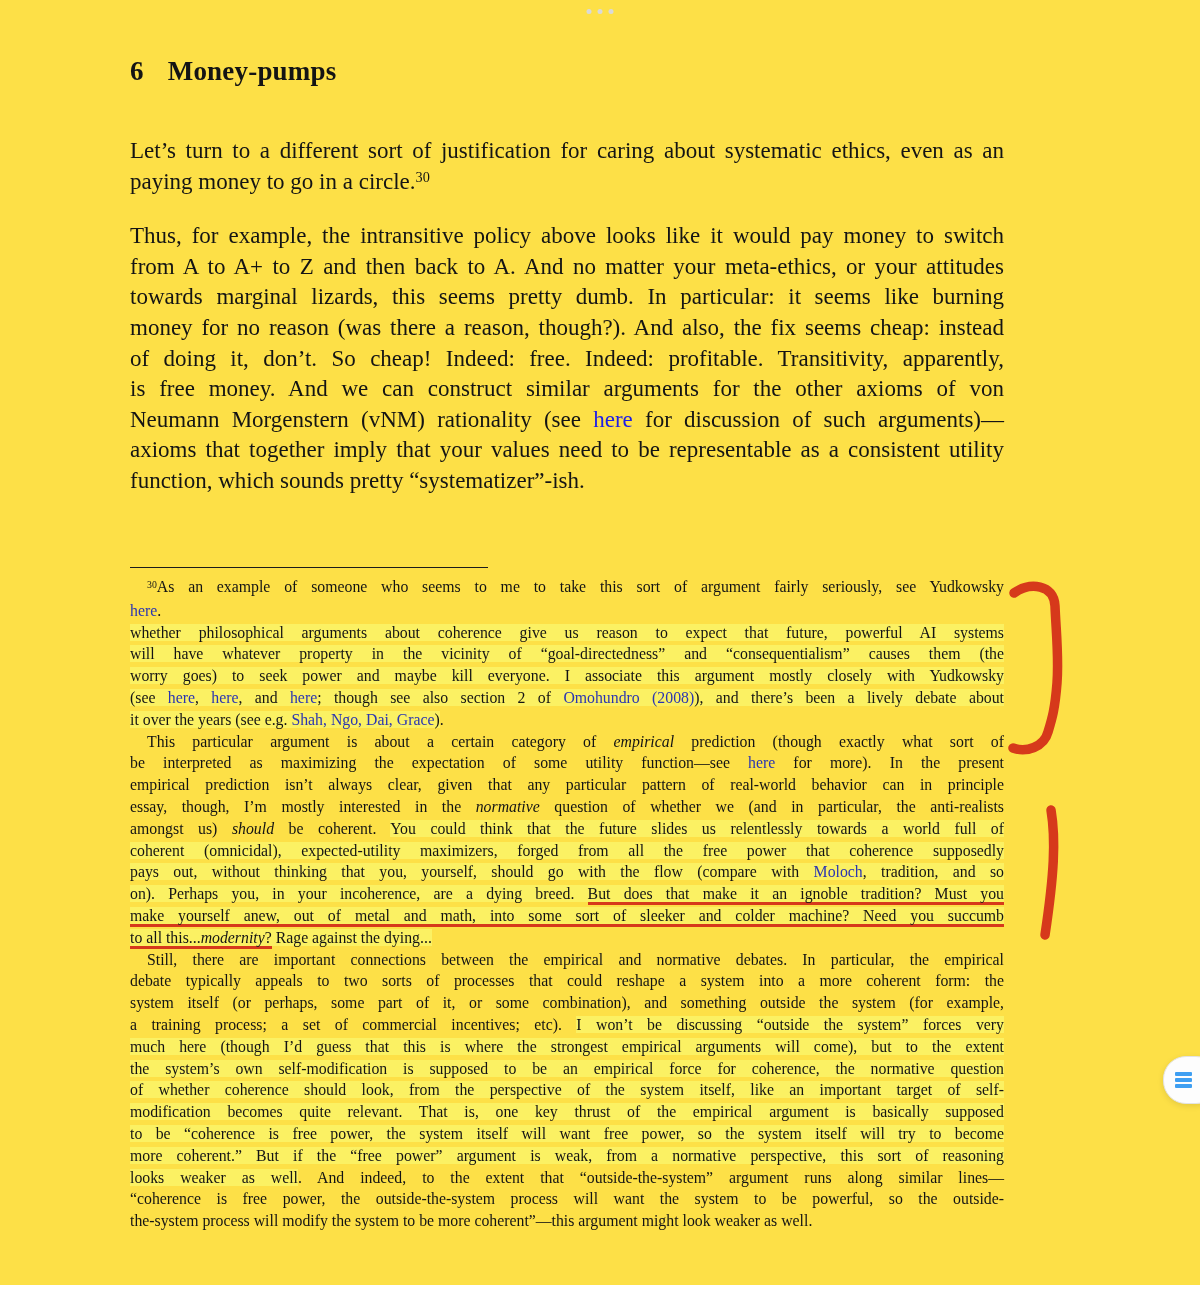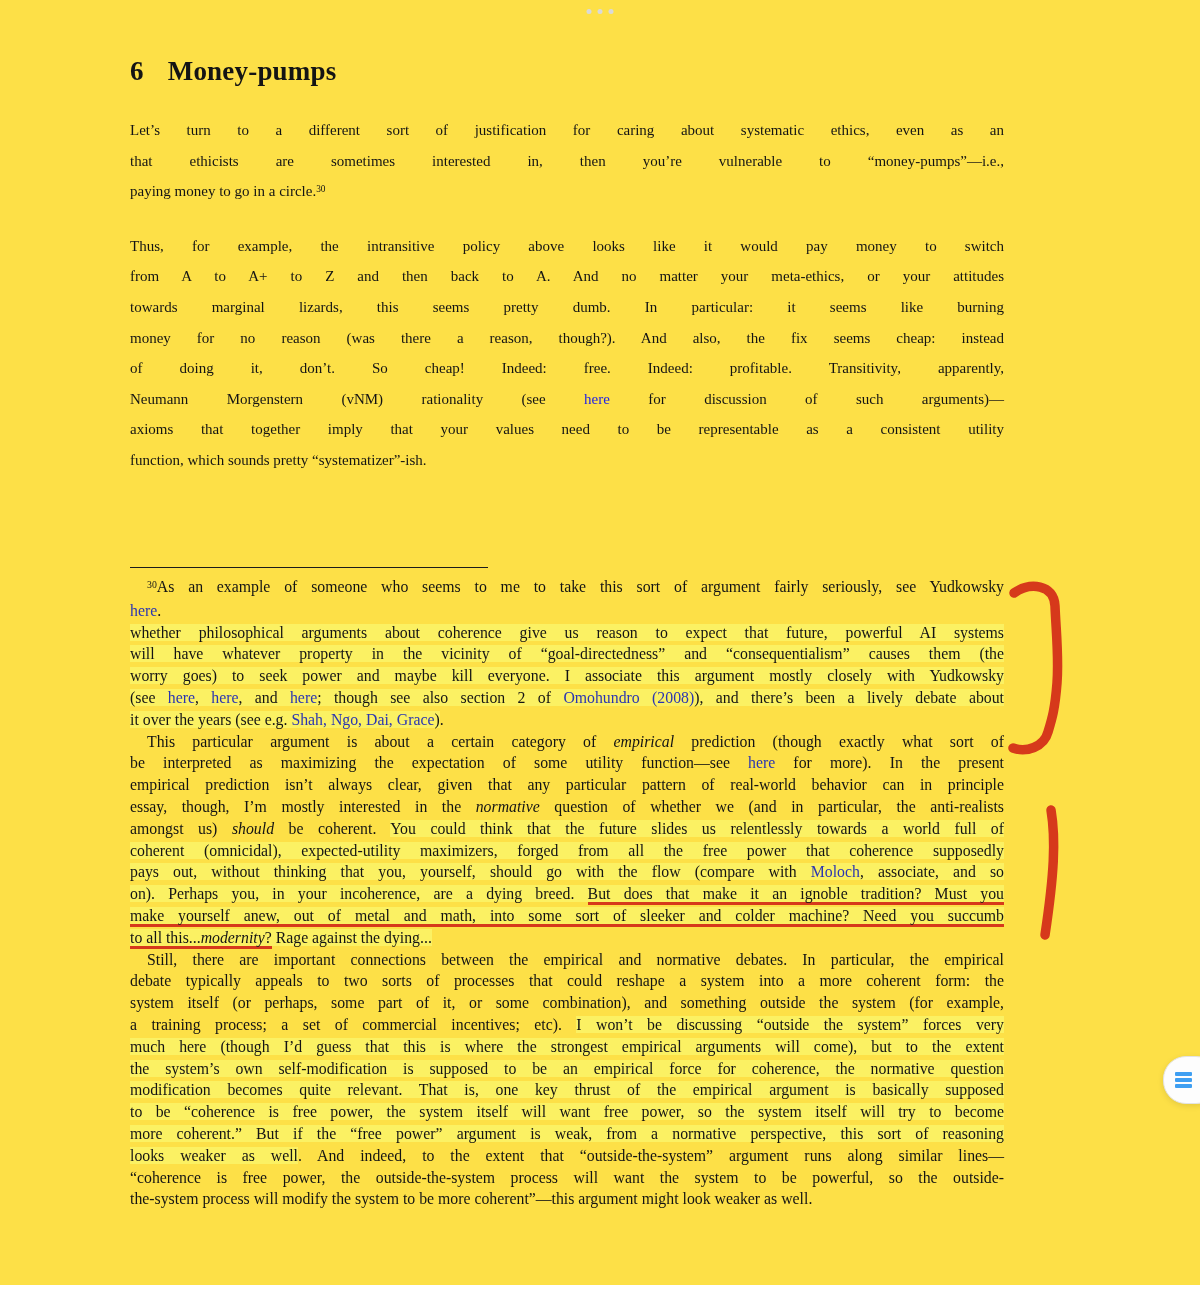--- a/index.html
+++ b/index.html
@@ -3,21 +3,21 @@
 <meta charset="utf-8">
 <style>
   html,body{margin:0;padding:0;background:#ffffff;}
   .page{position:relative;width:1200px;height:1285px;background:#fde047;overflow:hidden;
         font-family:"Liberation Serif", serif;color:#141414;}
   .dots{position:absolute;top:9px;left:50%;transform:translateX(-50%);display:flex;gap:6px;}
   .dot{width:5px;height:5px;border-radius:50%;background:var(--dotgray,#d9d9d9);}
   .content{position:absolute;left:130px;width:874px;}
   .heading{top:56px;font-size:27px;font-weight:bold;letter-spacing:.2px;}
   .heading .num{display:inline-block;margin-right:24px;}
-  #bodytext{top:115px;font-size:15px;line-height:30.6px;}
+  #bodytext{top:136px;font-size:23px;line-height:30.6px;}
   #bodytext .fpara{margin-bottom:22px;}
   #fnrule{position:absolute;top:567px;left:130px;width:358px;border-top:1.6px solid #1b1b1b;}
   #footnote{top:576px;font-size:15.8px;line-height:21.8px;}
   .jline{text-align:justify;text-align-last:justify;white-space:normal;}
   .jline.last{text-align-last:left;}
   .jline.indent{text-indent:17px;}
   .hl{background:var(--hl,#fbf163);}
   .link{color:var(--link,#1d1de8);cursor:pointer;}
   #footnote .link{color:var(--fnlink,#2a35b2);}
   .i{font-style:italic;}
@@ -42,29 +42,29 @@
     <div class="dot"></div>
   </div>
 
   <div class="content heading" style="position:absolute;">
     <span class="num">6</span><span>Money-pumps</span>
   </div>
 
   <div id="bodytext" class="content bodytext" style="position:absolute;">
       <div class="fpara">
         <div class="jline"><span>Let’s turn to a different sort of justification for caring about systematic ethics, even as an</span></div>
-        <div class="jline"><span>that ethicists are sometimes interested in, then you’re vulnerable to “money-pumps”—i.e.,</span></div>
         <div class="jline last"><span>paying money to go in a circle.</span><span class="sup">30</span></div>
       </div>
       <div class="fpara">
         <div class="jline"><span>Thus, for example, the intransitive policy above looks like it would pay money to switch</span></div>
         <div class="jline"><span>from A to A+ to Z and then back to A. And no matter your meta-ethics, or your attitudes</span></div>
         <div class="jline"><span>towards marginal lizards, this seems pretty dumb.  In particular: it seems like burning</span></div>
         <div class="jline"><span>money for no reason (was there a reason, though?). And also, the fix seems cheap: instead</span></div>
         <div class="jline"><span>of doing it, don’t.  So cheap!  Indeed: free.  Indeed: profitable.  Transitivity, apparently,</span></div>
+        <div class="jline"><span>is free money.  And we can construct similar arguments for the other axioms of von</span></div>
         <div class="jline"><span>Neumann Morgenstern (vNM) rationality (see </span><span class="link">here</span><span> for discussion of such arguments)—</span></div>
         <div class="jline"><span>axioms that together imply that your values need to be representable as a consistent utility</span></div>
         <div class="jline last"><span>function, which sounds pretty “systematizer”-ish.</span></div>
       </div>
     </div>
 
   <div id="fnrule"></div>
 
   <div id="footnote" class="content" style="position:absolute;">
       <div class="fpara">
@@ -78,32 +78,33 @@
         <div class="jline"><span class="hl">(see </span><span class="hl link">here</span><span class="hl">, </span><span class="hl link">here</span><span class="hl">, and </span><span class="hl link">here</span><span class="hl">; though see also section 2 of </span><span class="hl link">Omohundro (2008)</span><span class="hl">), and there’s been a lively debate about</span></div>
         <div class="jline last"><span class="hl">it over the years (see e.g. </span><span class="hl link">Shah, Ngo, Dai, Grace</span><span class="hl">)</span><span>.</span></div>
       </div>
       <div class="fpara">
         <div class="jline indent"><span>This particular argument is about a certain category of </span><span class="i">empirical</span><span> prediction (though exactly what sort of</span></div>
         <div class="jline"><span>be interpreted as maximizing the expectation of some utility function—see </span><span class="link">here</span><span> for more).  In the present</span></div>
         <div class="jline"><span>empirical prediction isn’t always clear, given that any particular pattern of real-world behavior can in principle</span></div>
         <div class="jline"><span>essay, though, I’m mostly interested in the </span><span class="i">normative</span><span> question of whether we (and in particular, the anti-realists</span></div>
         <div class="jline"><span>amongst us) </span><span class="i">should</span><span> be coherent.  </span><span class="hl">You could think that the future slides us relentlessly towards a world full of</span></div>
         <div class="jline"><span class="hl">coherent (omnicidal), expected-utility maximizers, forged from all the free power that coherence supposedly</span></div>
-        <div class="jline"><span class="hl">pays out, without thinking that you, yourself, should go with the flow (compare with </span><span class="hl link">Moloch</span><span class="hl">, associate, and so</span></div>
+        <div class="jline"><span class="hl">pays out, without thinking that you, yourself, should go with the flow (compare with </span><span class="hl link">Moloch</span><span class="hl">, tradition, and so</span></div>
         <div class="jline"><span class="hl">on). Perhaps you, in your incoherence, are a dying breed. </span><span class="hl ru">But does that make it an ignoble tradition? Must you</span></div>
         <div class="jline"><span class="hl ru">make yourself anew, out of metal and math, into some sort of sleeker and colder machine? Need you succumb</span></div>
         <div class="jline last"><span class="hl ru">to all this...</span><span class="hl ru i">modernity</span><span class="hl ru">?</span><span class="hl"> Rage against the dying...</span></div>
       </div>
       <div class="fpara">
         <div class="jline indent"><span>Still, there are important connections between the empirical and normative debates. In particular, the empirical</span></div>
         <div class="jline"><span>debate typically appeals to two sorts of processes that could reshape a system into a more coherent form: the</span></div>
         <div class="jline"><span>system itself (or perhaps, some part of it, or some combination), and something outside the system (for example,</span></div>
         <div class="jline"><span>a training process; a set of commercial incentives; etc). </span><span class="hl">I won’t be discussing “outside the system” forces very</span></div>
         <div class="jline"><span class="hl">much here (though I’d guess that this is where the strongest empirical arguments will come), but to the extent</span></div>
         <div class="jline"><span class="hl">the system’s own self-modification is supposed to be an empirical force for coherence, the normative question</span></div>
+        <div class="jline"><span class="hl">of whether coherence should look, from the perspective of the system itself, like an important target of self-</span></div>
         <div class="jline"><span class="hl">modification becomes quite relevant.  That is, one key thrust of the empirical argument is basically supposed</span></div>
         <div class="jline"><span class="hl">to be “coherence is free power, the system itself will want free power, so the system itself will try to become</span></div>
         <div class="jline"><span class="hl">more coherent.” But if the “free power” argument is weak, from a normative perspective, this sort of reasoning</span></div>
         <div class="jline"><span class="hl">looks weaker as well</span><span>. And indeed, to the extent that “outside-the-system” argument runs along similar lines—</span></div>
         <div class="jline"><span>“coherence is free power, the outside-the-system process will want the system to be powerful, so the outside-</span></div>
         <div class="jline last"><span>the-system process will modify the system to be more coherent”—this argument might look weaker as well.</span></div>
       </div>
     </div>
 
   <svg class="annotation" style="left:1000px;top:579px;" width="72" height="186" viewBox="0 0 72 186">

